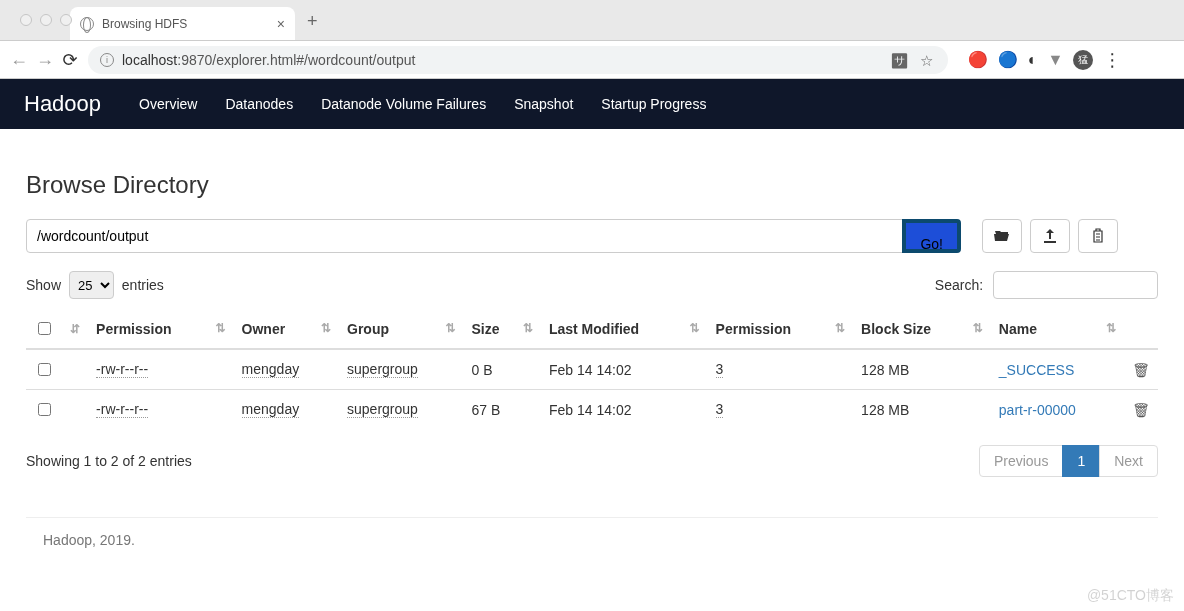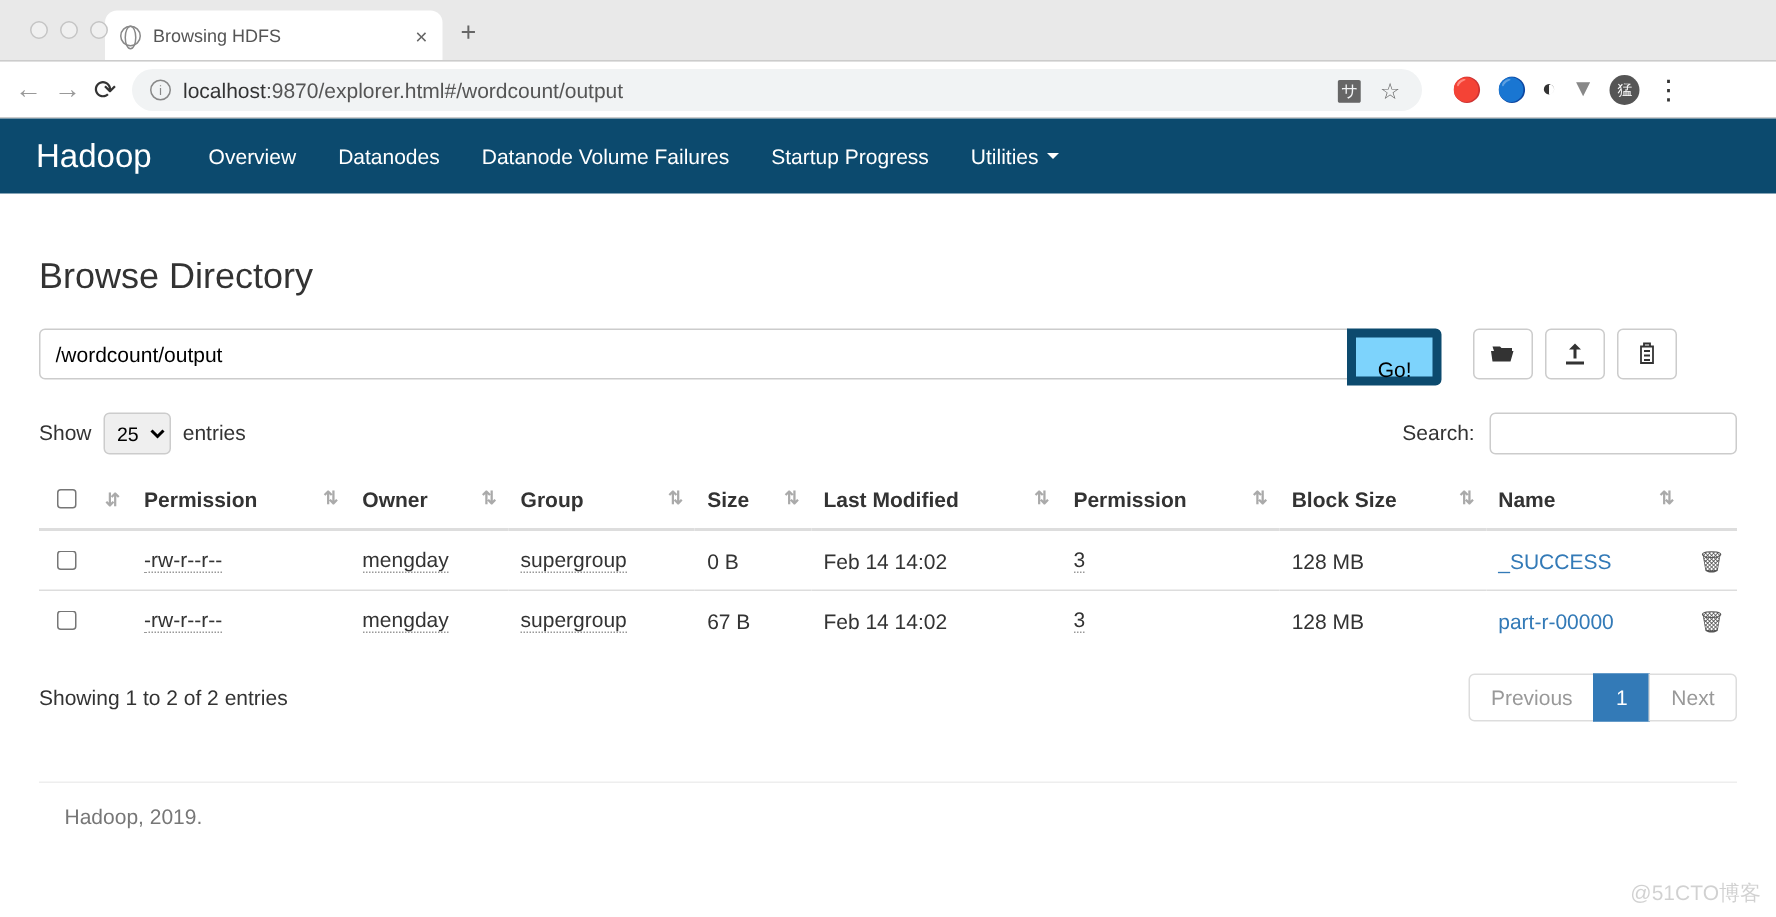--- a/index.html
+++ b/index.html
@@ -16,30 +16,30 @@
     .url-bar { background: #fff; height: 38px; display: flex; align-items: center; border-bottom: 1px solid #ccc; padding: 0 10px; gap: 10px; }
     .nav-arrow { color: #999; font-size: 18px; cursor: pointer; width: 16px; text-align: center; }
     .nav-arrow.active { color: #333; }
     .url-input { flex: 1; height: 28px; background: #f1f3f4; border-radius: 14px; display: flex; align-items: center; padding: 0 12px; gap: 8px; font-size: 14px; color: #333; margin-right: 10px; max-width: 860px; }
     .info-icon { width: 14px; height: 14px; border: 1px solid #888; border-radius: 50%; display: flex; align-items: center; justify-content: center; font-size: 9px; color: #888; }
     .url-host { font-weight: 500; }
     .url-path { color: #555; }
     .url-actions { display: flex; gap: 14px; align-items: center; margin-left: auto; }
     .url-actions .ico { width: 16px; height: 16px; color: #666; font-size: 15px; }
     .avatar-circle { width: 20px; height: 20px; border-radius: 50%; background: #555; color: #fff; font-size: 10px; display: flex; align-items: center; justify-content: center; }
-    .navbar { background: #0c4a6e; height: 50px; display: flex; align-items: center; padding: 0 24px; }
+    .navbar { background: #0f172a; height: 50px; display: flex; align-items: center; padding: 0 24px; }
     .brand { color: #fff; font-size: 22px; font-weight: 500; margin-right: 24px; }
     .nav-item { color: #fff; font-size: 14px; padding: 0 14px; height: 50px; display: flex; align-items: center; cursor: pointer; }
     .caret { display: inline-block; margin-left: 6px; width: 0; height: 0; border-left: 4px solid transparent; border-right: 4px solid transparent; border-top: 4px solid #fff; }
     .container { padding: 24px 26px; }
     h1 { font-size: 24px; font-weight: 400; color: #333; margin: 18px 0 20px; }
     .path-row { display: flex; gap: 1px; margin-bottom: 18px; }
     .path-input-group { display: flex; flex: 1; max-width: 935px; }
     .path-input { flex: 1; height: 34px; border: 1px solid #ccc; padding: 0 10px; font-size: 14px; border-top-left-radius: 4px; border-bottom-left-radius: 4px; }
-    .go-btn { height: 34px; padding: 13px 14px; border: 6px solid #0c4a6e; margin-left: -1px; background: #7dd3fc; font-size: 14px; border-top-right-radius: 4px; border-bottom-right-radius: 4px; cursor: pointer; }
+    .go-btn { height: 34px; padding: 13px 14px; border: 4px solid #0c4a6e; margin-left: -1px; background: #1d4ed8; font-size: 14px; border-top-right-radius: 4px; border-bottom-right-radius: 4px; cursor: pointer; }
     .icon-btns { display: flex; gap: 8px; margin-left: 20px; }
     .icon-btn { width: 40px; height: 34px; border: 1px solid #ccc; border-radius: 4px; display: flex; align-items: center; justify-content: center; font-size: 14px; cursor: pointer; }
     .table-controls { display: flex; justify-content: space-between; align-items: center; font-size: 14px; margin-bottom: 10px; }
     .length-select { height: 28px; border: 1px solid #ccc; border-radius: 4px; padding: 0 4px; margin: 0 4px; font-size: 13px; }
     .search-box { height: 28px; width: 165px; border: 1px solid #ccc; border-radius: 4px; margin-left: 6px; padding: 0 6px; }
     table { width: 100%; border-collapse: collapse; font-size: 14px; }
     thead th { border-bottom: 2px solid #ddd; padding: 10px 8px; text-align: left; font-weight: 600; color: #333; position: relative; }
     .sort-icon { float: right; color: #aaa; font-size: 12px; }
     tbody td { border-top: 1px solid #ddd; padding: 10px 8px; vertical-align: middle; }
     .dotted { border-bottom: 1px dotted #999; display: inline-block; }
@@ -94,25 +94,22 @@
   <span class="ico" style="color:#888;">▼</span>
   <div class="avatar-circle">猛</div>
   <span class="nav-arrow active">⋮</span>
 </div>
 
 <div class="navbar">
   <div class="brand">Hadoop</div>
   <div class="nav-item">Overview</div>
   <div class="nav-item">Datanodes</div>
   <div class="nav-item">Datanode Volume Failures</div>
+  <div class="nav-item">Snapshot</div>
   <div class="nav-item">Startup Progress</div>
-  <div class="nav-item">
-    <span>Utilities</span>
-    <span class="caret"></span>
-  </div>
 </div>
 
 <div class="container">
   <h1>Browse Directory</h1>
 
   <div class="path-row">
     <div class="path-input-group">
       <input class="path-input" value="/wordcount/output" style="">
       <button class="go-btn">Go!</button>
     </div>

